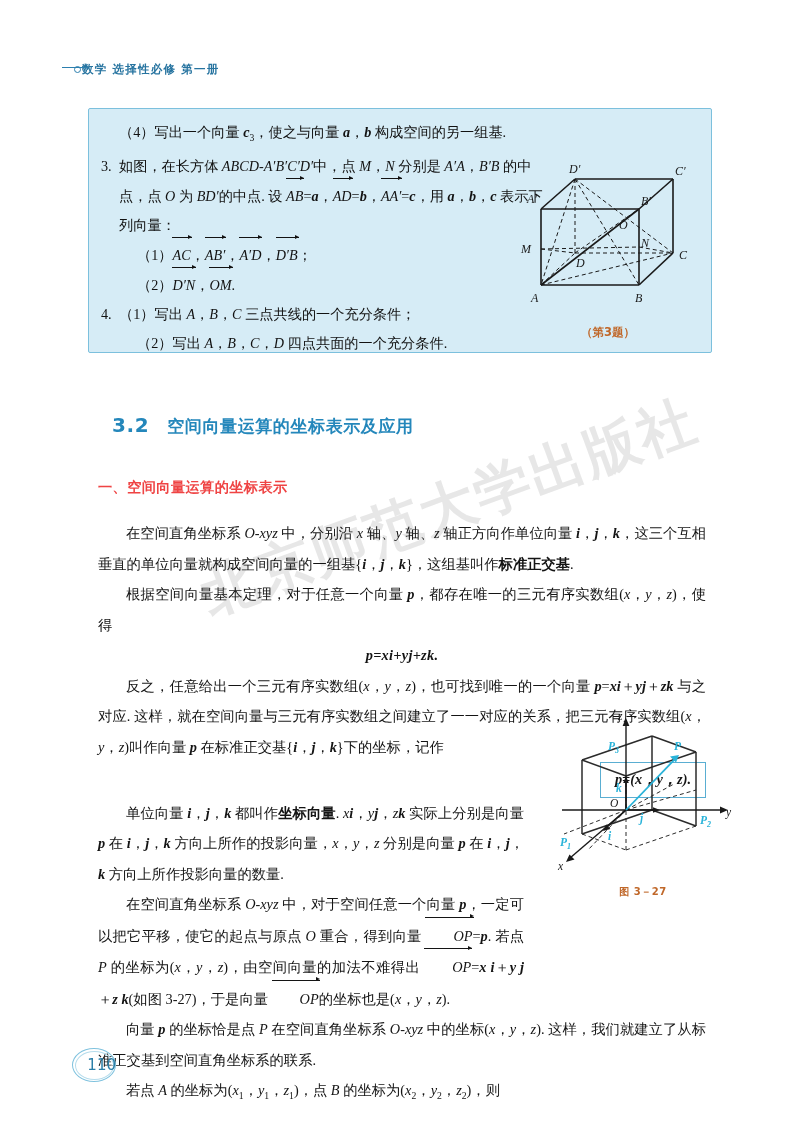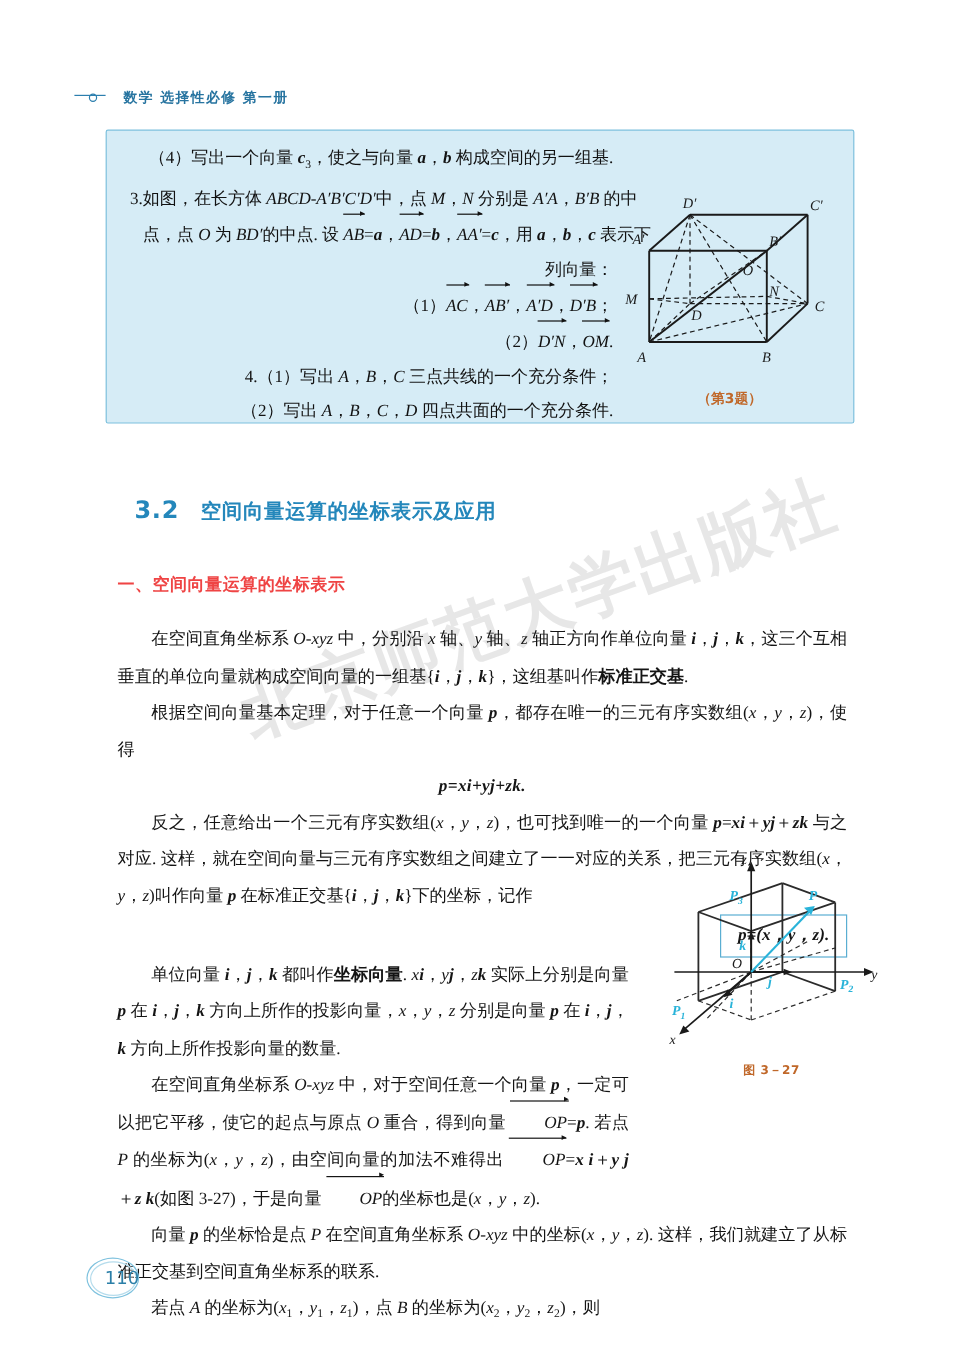--- a/index.html
+++ b/index.html
@@ -19,27 +19,27 @@
   .page {
     position: absolute;
     inset: 0;
     width: 794px;
     height: 1123px;
   }
 
   
   .header {
     position: absolute;
-    top: 68px;
+    top: 56px;
     left: 62px;
     width: 670px;
     height: 26px;
     display: flex;
     align-items: center;
-    gap: 22px;
+    gap: 1px;
   }
   .header-dot {
     width: 5px; height: 5px;
     border: 1.2px solid #2c7fae;
     border-radius: 50%;
     flex: 0 0 auto;
     margin-left: 12px;
   }
   .header-rule {
     position: absolute;
@@ -71,21 +71,21 @@
   }
   .ex-text {
     position: absolute;
     left: 12px;
     top: 9px;
     width: 410px;
     font-size: 14.2px;
     line-height: 29px;
     color: #121212;
   }
-  .ex-line { white-space: nowrap; text-align: right; }
+  .ex-line { white-space: nowrap; }
   .ind1 { padding-left: 18px; }
   .ind2 { padding-left: 36px; }
   .num { display: inline-block; width: 18px; }
 
   i.mv { font-style: italic; }
   b.bv { font-weight: bold; font-style: italic; }
 
   
   .vec {
     position: relative;

